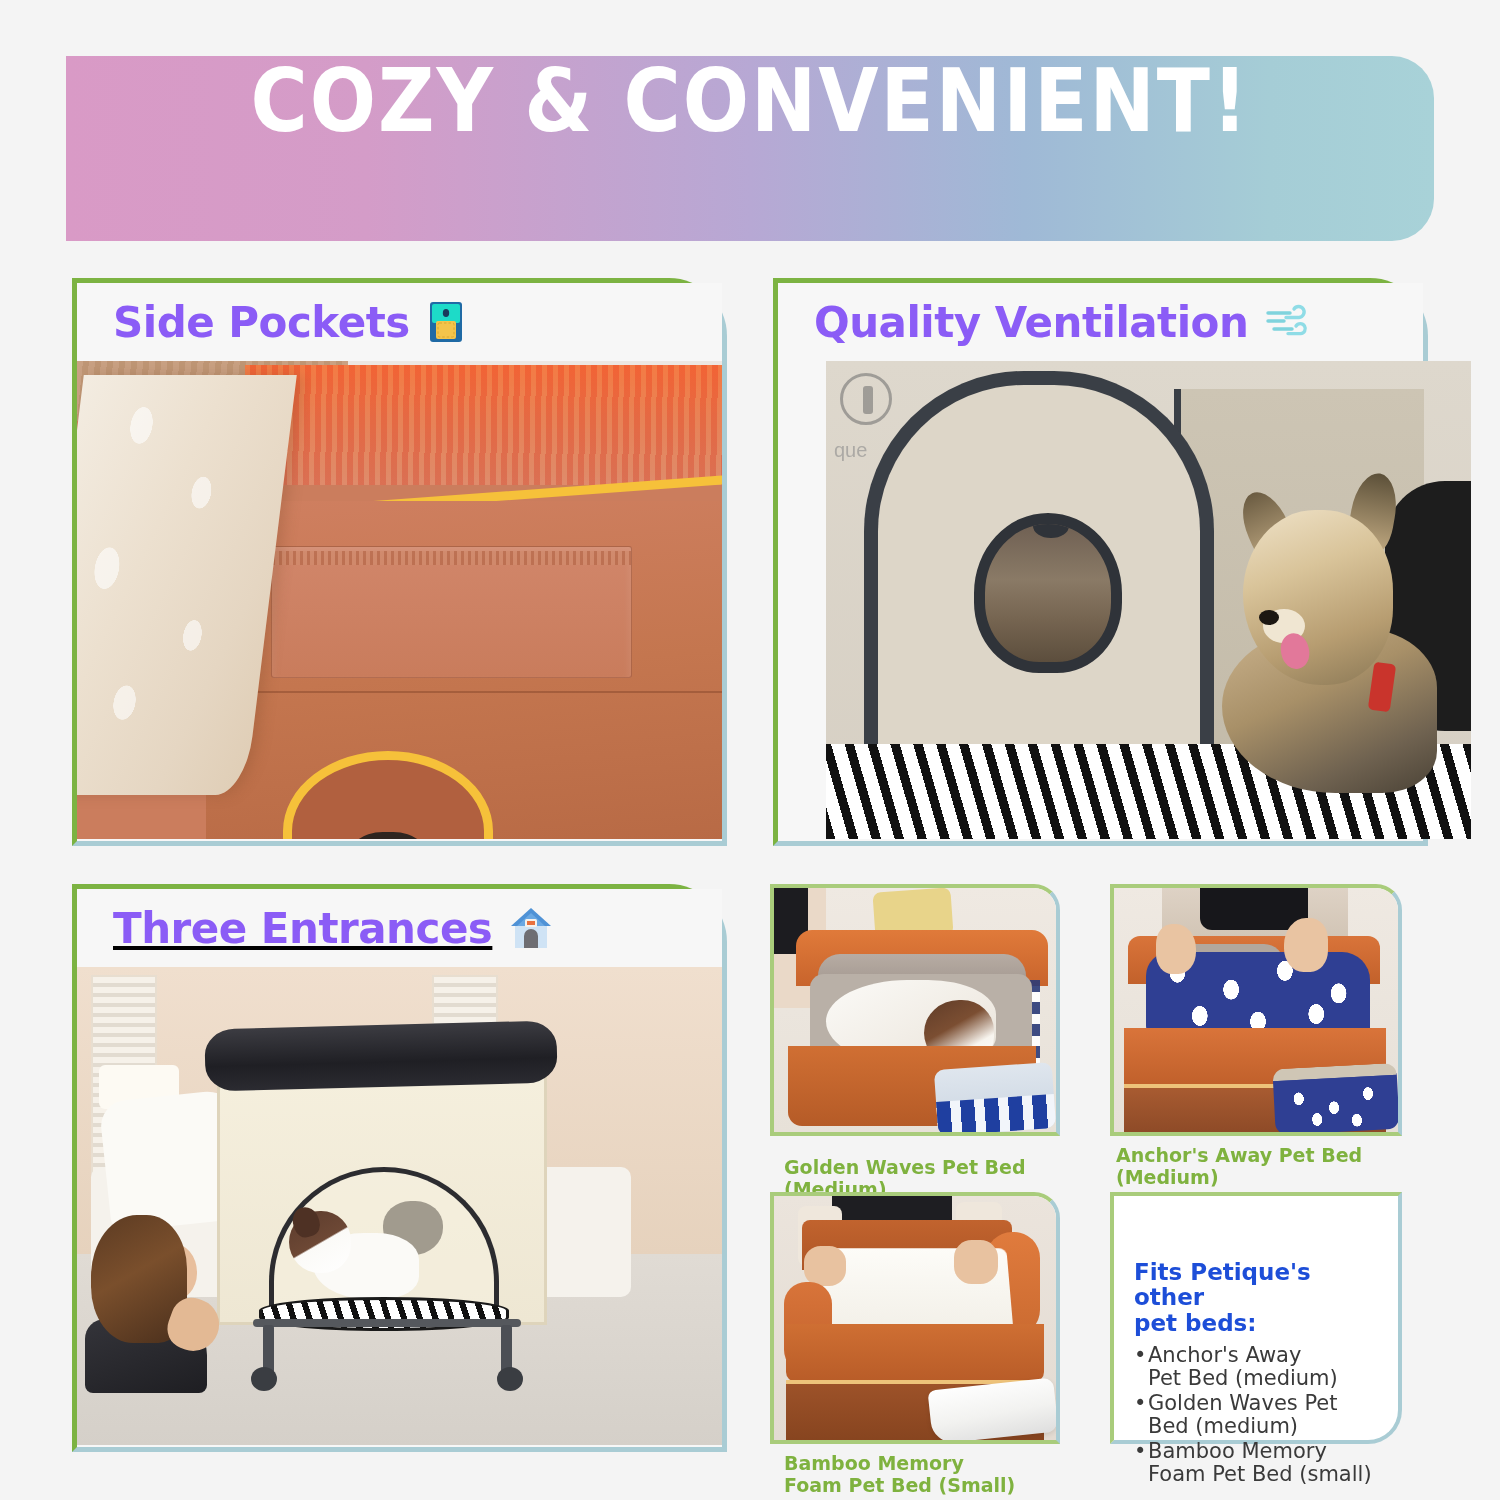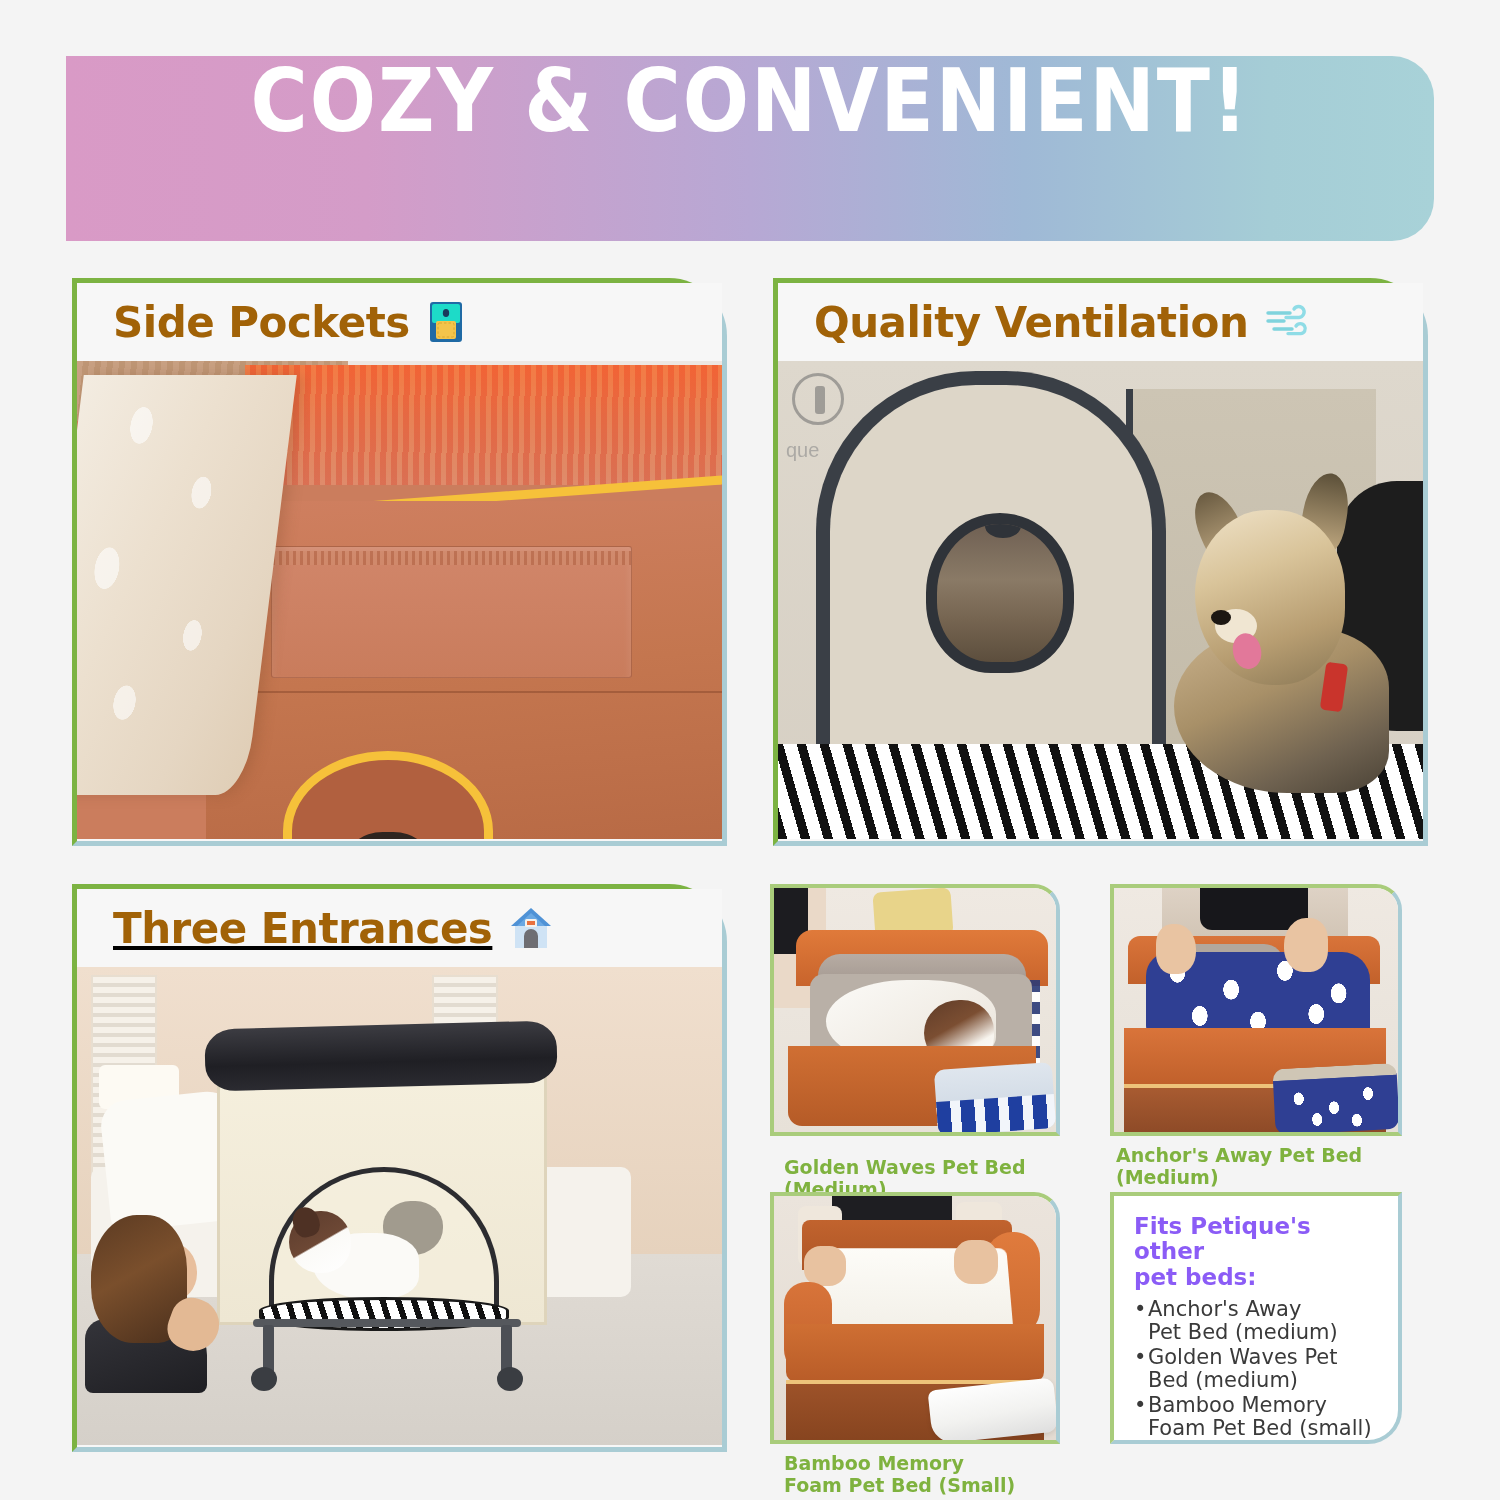--- a/index.html
+++ b/index.html
@@ -54,21 +54,21 @@
   }
 
   .panel-head {
     height: 78px;
     display: flex;
     align-items: center;
     padding-left: 36px;
     background: #f7f7f7;
   }
   .panel-title {
-    color: #a16207;
+    color: #8b5cf6;
     font-size: 42px;
     font-weight: bold;
     font-family: "DejaVu Sans", sans-serif;
     letter-spacing: -0.5px;
     white-space: nowrap;
   }
   .head-icon {
     margin-left: 16px;
     display: inline-flex;
     align-items: center;
@@ -147,21 +147,21 @@
     border-radius: 50% 50% 46% 46%;
     background: #b1603f;
   }
   .sp-heart-inner {
     position:absolute; left:50%; bottom:0; transform:translateX(-50%);
     width: 86px; height: 70px; background:#2e2520; border-radius: 44% 44% 50% 50%;
   }
 
   
   #panel-ventilation { left: 773px; top: 278px; width: 655px; height: 568px; }
-  #panel-ventilation .photo { height: 478px; }
+  #panel-ventilation .photo { height: 478px; margin-left: 48px; }
 
   .qv-scene { position:absolute; inset:0; background: linear-gradient(180deg,#ded8cd 0%,#d6cfc3 100%); }
   .qv-logo {
     position:absolute; left:14px; top:12px; width:52px; height:52px;
     border:3px solid #6d6d6d; border-radius:50%; opacity:.55;
   }
   .qv-logo::after{ content:""; position:absolute; left:20px; top:10px; width:10px; height:28px; background:#6d6d6d; border-radius:3px;}
   .qv-logo-text{ position:absolute; left:8px; top:78px; font-size:20px; color:#8c8c8c; opacity:.6; font-family:"Liberation Sans",sans-serif;}
   .qv-tent {
     position:absolute; left:38px; top:10px; width:350px; height:440px;
@@ -418,27 +418,28 @@
     position: absolute;
     left: 1110px; top: 1192px; width: 292px; height: 252px;
     background: #ffffff;
     border: 4px solid #a9cc7b;
     border-right-color: #a9ccd4;
     border-bottom-color: #a9ccd4;
     border-radius: 0 0 34px 0;
     padding: 18px 14px 10px 20px;
   }
   .fits-heading {
-    color: #8b5cf6;
+    color: #1d4ed8;
     font-size: 23px;
     font-weight: bold;
     line-height: 1.1;
     font-family: "DejaVu Sans", sans-serif;
     white-space: pre-line;
     margin-bottom: 8px;
+    margin-top: 46px;
   }
   .fits-list { list-style: none; }
   .fits-list li {
     color: #3a3a3a;
     font-size: 21px;
     line-height: 1.12;
     font-family: "DejaVu Sans", sans-serif;
     margin-bottom: 1px;
     padding-left: 14px;
     position: relative;

